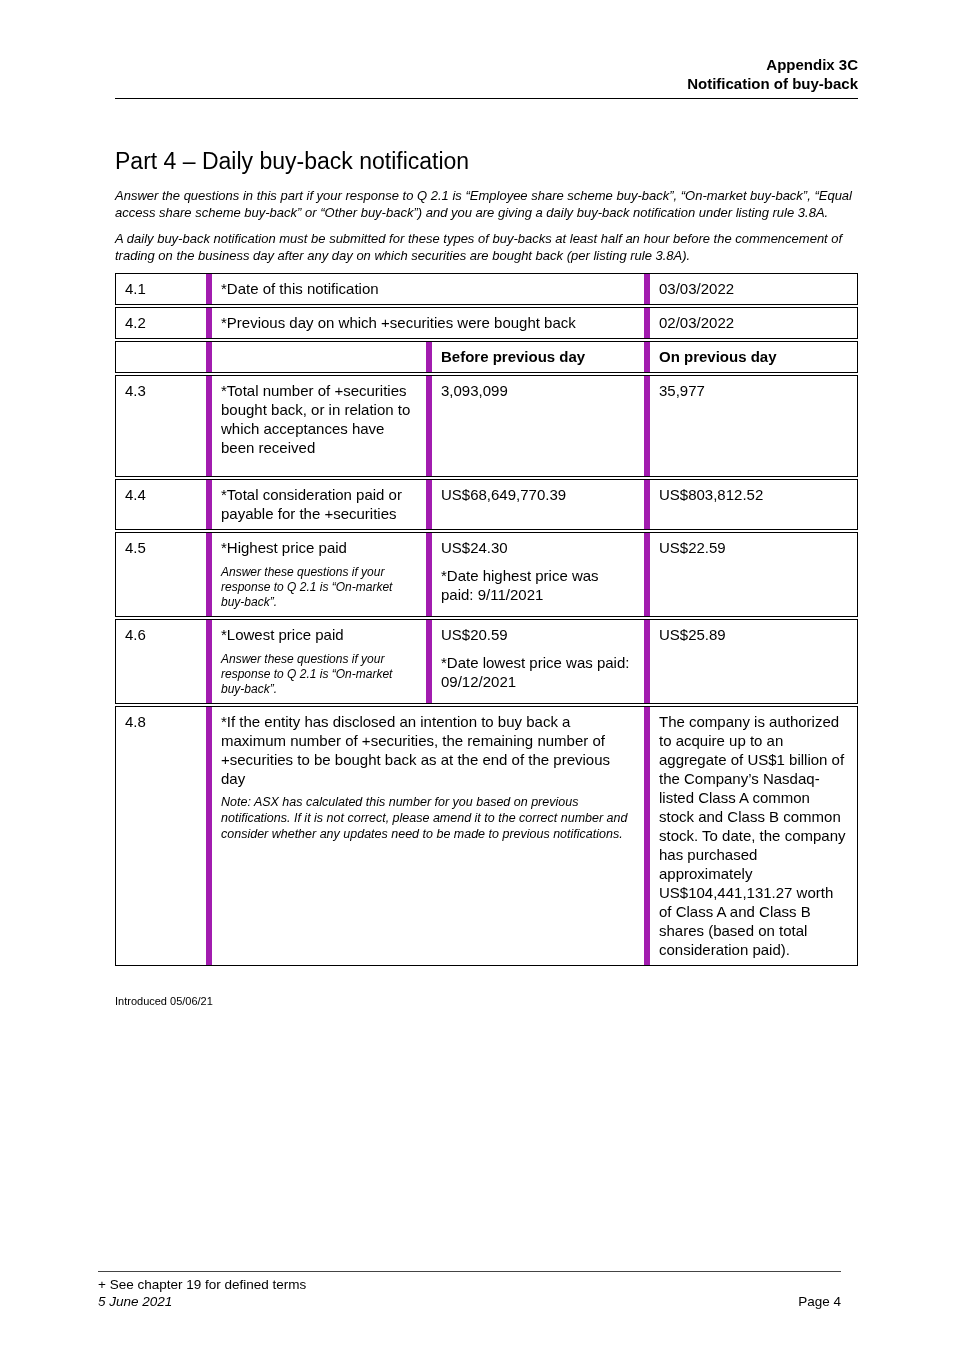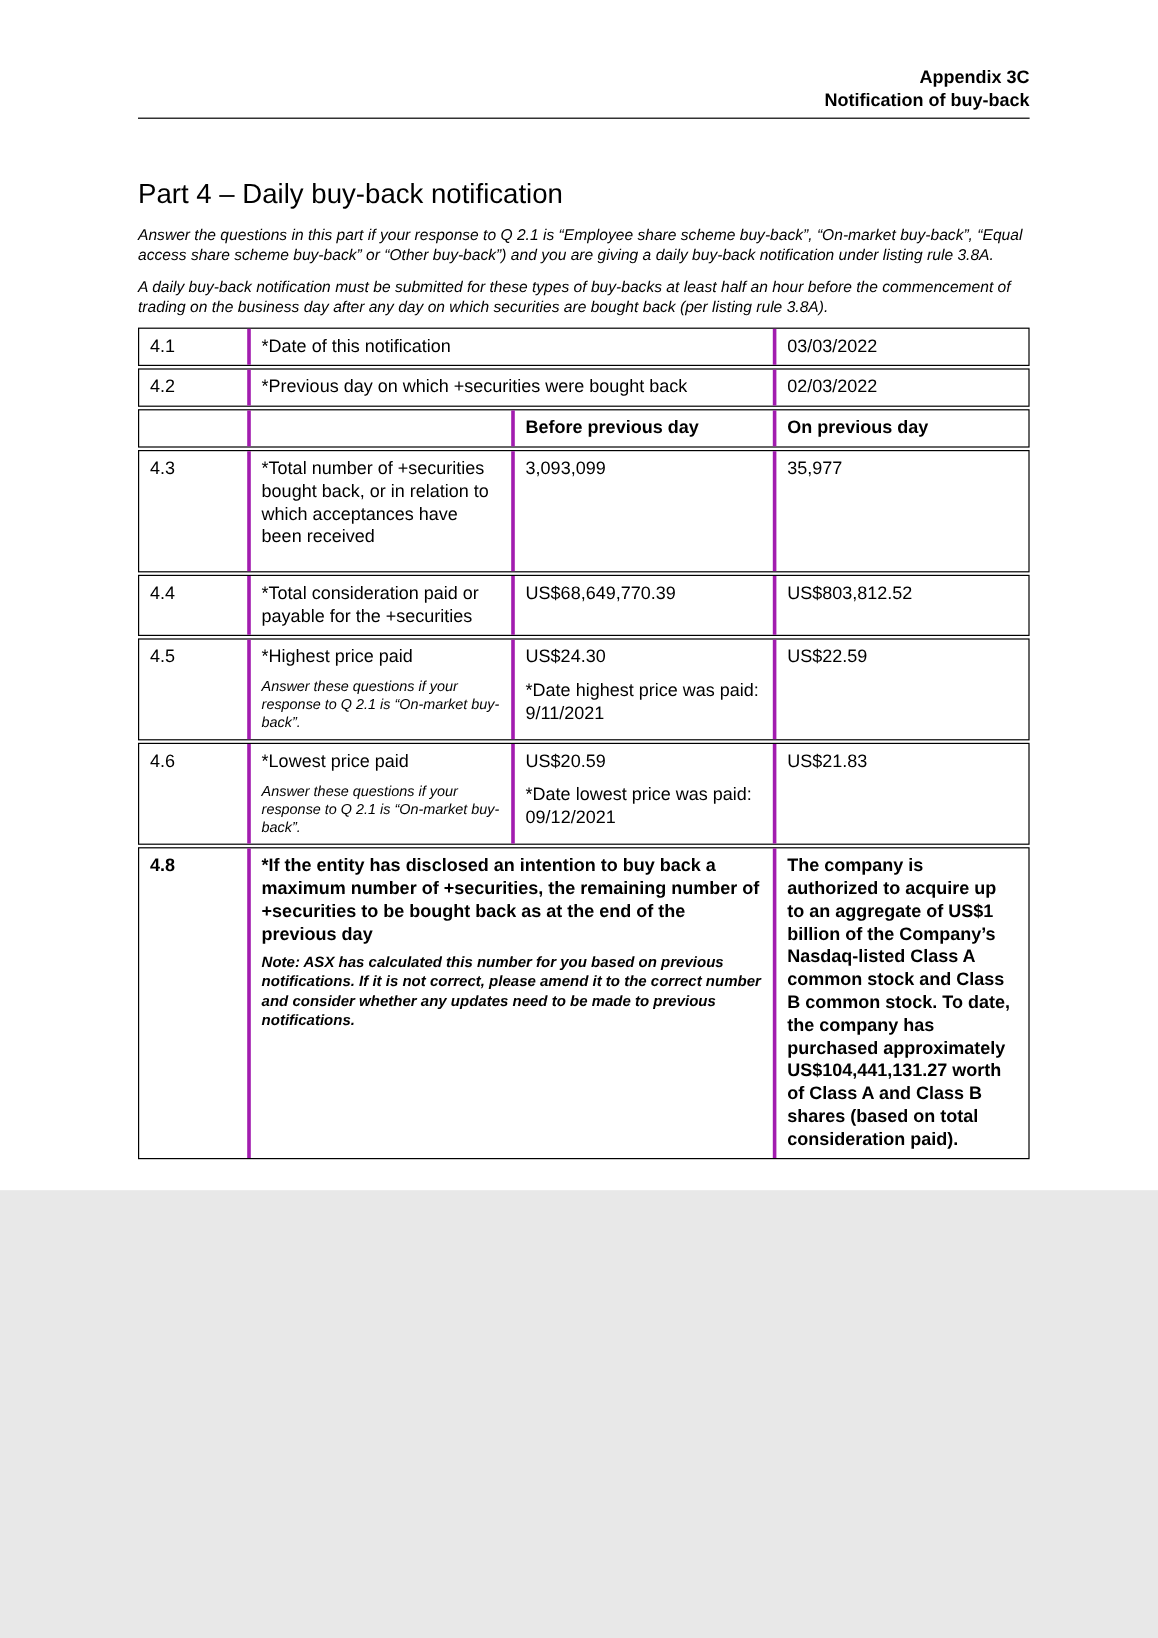--- a/index.html
+++ b/index.html
@@ -1,21 +1,21 @@
 <!DOCTYPE html>
 <html><head>
 <meta charset="utf-8">
 <style>
   * { margin: 0; padding: 0; box-sizing: border-box; }
   html, body { background: #e8e8e8; }
   body { font-family: "Liberation Sans", "DejaVu Sans", sans-serif; color: #000; }
   .page {
     position: relative;
     width: 965px;
-    height: 992px;
+    height: 1365px;
     background: #fff;
     margin: 0 auto;
     overflow: hidden;
   }
   .content { position: absolute; left: 115px; width: 743px; top: 0; }
 
   
   .doc-header { padding-top: 55px; text-align: right; }
   .doc-header .hline { font-size: 15px; font-weight: bold; line-height: 19px; }
   .header-rule { border: none; border-top: 1.5px solid #000; margin-top: 5px; }
@@ -32,33 +32,33 @@
   .row {
     display: grid;
     border: 1px solid #000;
     margin-bottom: 2px;
     width: 743px;
   }
   .cols-a { grid-template-columns: 90px 438px 1fr; }      
   .cols-b { grid-template-columns: 90px 220px 218px 1fr; } 
   .cell {
     padding: 5px 9px 6px 9px;
-    border-left: 3px solid #a21caf;
+    border-left: 6px solid #a21caf;
     font-size: 15px;
     line-height: 19px;
   }
   .cell:first-child { border-left: none; }
   .cell.bold { font-weight: bold; }
   .cell-note { font-style: italic; font-size: 12px; line-height: 15px; margin-top: 8px; }
   .cell-para2 { margin-top: 9px; }
   .r-small { min-height: 29px; }
   .r-43 { min-height: 102px; }
   .r-44 { min-height: 48px; }
   .r-45, .r-46 { min-height: 78px; }
-  .r-48 { min-height: 253px; font-weight: bold; }
+  .r-48 { min-height: 253px; }
   .r-48 .cell-note { font-size: 12.5px; line-height: 16px; margin-top: 6px; }
 
   .introduced { margin-top: 29px; font-size: 11px; }
 
   
   .footer { position: absolute; left: 98px; width: 743px; top: 1271px; }
   .footer-rule { border: none; border-top: 1px solid #444; margin-bottom: 4px; }
   .footer-line1 { font-size: 13.5px; line-height: 17px; }
   .footer-line2 { display: flex; justify-content: space-between; font-size: 13.5px; line-height: 17px; }
   .footer-date { font-style: italic; }
@@ -133,21 +133,21 @@
       <div class="row cols-b r-46">
         <div class="cell">4.6</div>
         <div class="cell">
           <div>*Lowest price paid</div>
           <div class="cell-note">Answer these questions if your response to Q 2.1 is “On-market buy-back”.</div>
         </div>
         <div class="cell">
           <div>US$20.59</div>
           <div class="cell-para2">*Date lowest price was paid: 09/12/2021</div>
         </div>
-        <div class="cell">US$21.83</div>
+        <div class="cell">US$25.89</div>
       </div>
 
       <div class="row cols-a r-48">
         <div class="cell">4.8</div>
         <div class="cell">
           <div>*If the entity has disclosed an intention to buy back a maximum number of +securities, the remaining number of +securities to be bought back as at the end of the previous day</div>
           <div class="cell-note">Note: ASX has calculated this number for you based on previous notifications. If it is not correct, please amend it to the correct number and consider whether any updates need to be made to previous notifications.</div>
         </div>
         <div class="cell">The company is authorized to acquire up to an aggregate of US$1 billion of the Company’s Nasdaq-listed Class A common stock and Class B common stock. To date, the company has purchased approximately US$104,441,131.27 worth of Class A and Class B shares (based on total consideration paid).</div>
       </div>

